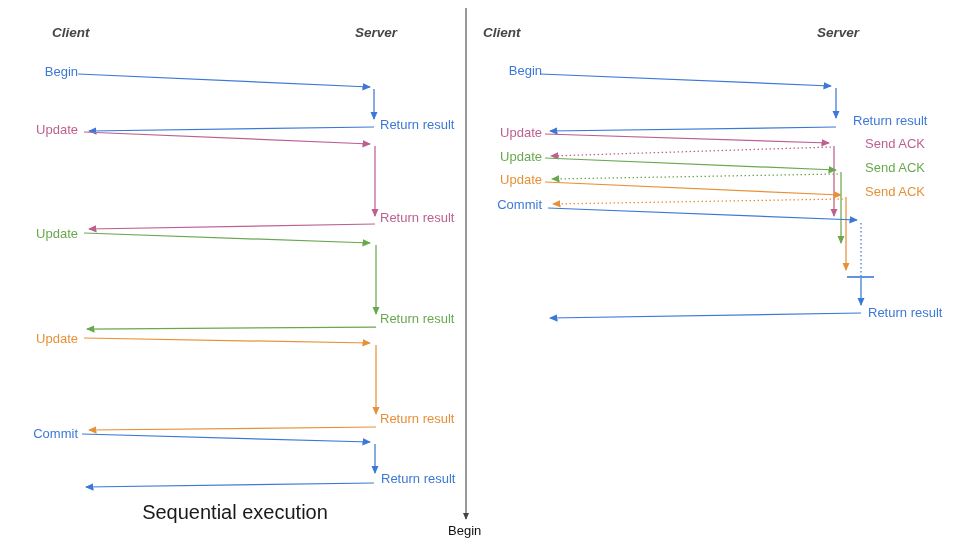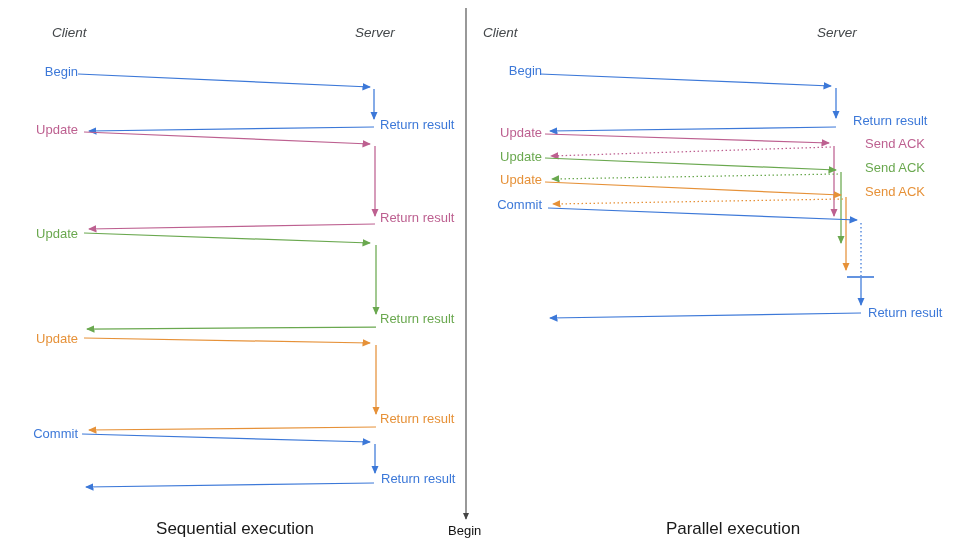--- a/index.html
+++ b/index.html
@@ -1,21 +1,21 @@
 <!DOCTYPE html>
 <html><head>
 <meta charset="utf-8">
 <style>
   html,body{margin:0;padding:0;background:#fff;}
   .canvas{position:relative;width:960px;height:540px;background:#ffffff;overflow:hidden;
           font-family:"Liberation Sans", sans-serif;}
   .canvas svg{position:absolute;left:0;top:0;}
   .lbl{position:absolute;font-size:13px;line-height:14px;white-space:nowrap;}
-  .hdr{position:absolute;font-size:13.5px;line-height:14px;font-style:italic;white-space:nowrap;}
-  .cap{position:absolute;font-size:17px;line-height:17px;text-align:center;white-space:nowrap;margin-top:16px;}
+  .hdr{position:absolute;font-size:13.5px;line-height:14px;font-style:italic;white-space:nowrap;font-weight:bold;}
+  .cap{position:absolute;font-size:20px;line-height:17px;text-align:center;white-space:nowrap;}
   .client-col{width:78px;text-align:right;}
   .client-col-r{width:82px;text-align:right;}
 
   
   #sq-client{left:52px;top:26px;}
   #sq-server{left:355px;top:26px;}
   #sq-begin{left:0;top:65px;}
   #sq-rr1{left:380px;top:118px;}
   #sq-upd1{left:0;top:123px;}
   #sq-rr2{left:380px;top:211px;}
@@ -141,15 +141,14 @@
   <span id="pa-begin" class="lbl client-col-r" style="color: rgb(60, 120, 216);">Begin</span>
   <span id="pa-rr1" class="lbl" style="color: rgb(60, 120, 216);">Return result</span>
   <span id="pa-upd1" class="lbl client-col-r" style="color: rgb(189, 96, 144);">Update</span>
   <span id="pa-ack1" class="lbl" style="color: rgb(189, 96, 144);">Send ACK</span>
   <span id="pa-upd2" class="lbl client-col-r" style="color: rgb(106, 168, 79);">Update</span>
   <span id="pa-ack2" class="lbl" style="color: rgb(106, 168, 79);">Send ACK</span>
   <span id="pa-upd3" class="lbl client-col-r" style="color: rgb(230, 145, 56);">Update</span>
   <span id="pa-ack3" class="lbl" style="color: rgb(230, 145, 56);">Send ACK</span>
   <span id="pa-commit" class="lbl client-col-r" style="color: rgb(60, 120, 216);">Commit</span>
   <span id="pa-rr2" class="lbl" style="color: rgb(60, 120, 216);">Return result</span>
-  <span id="pa-cap" class="cap" style="color: rgb(26, 26, 26);">Parallel execution</span>
 
 </div>
 
 </body></html>

